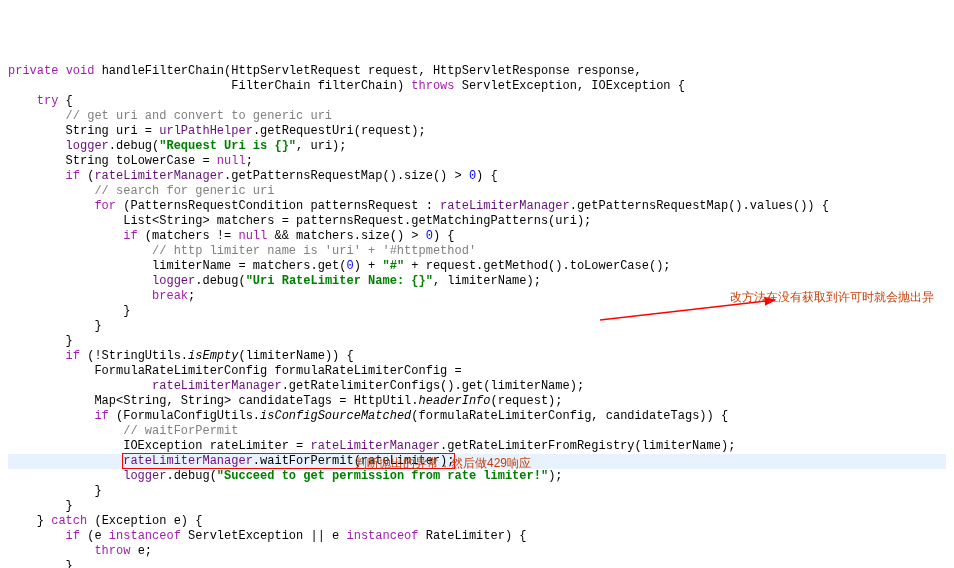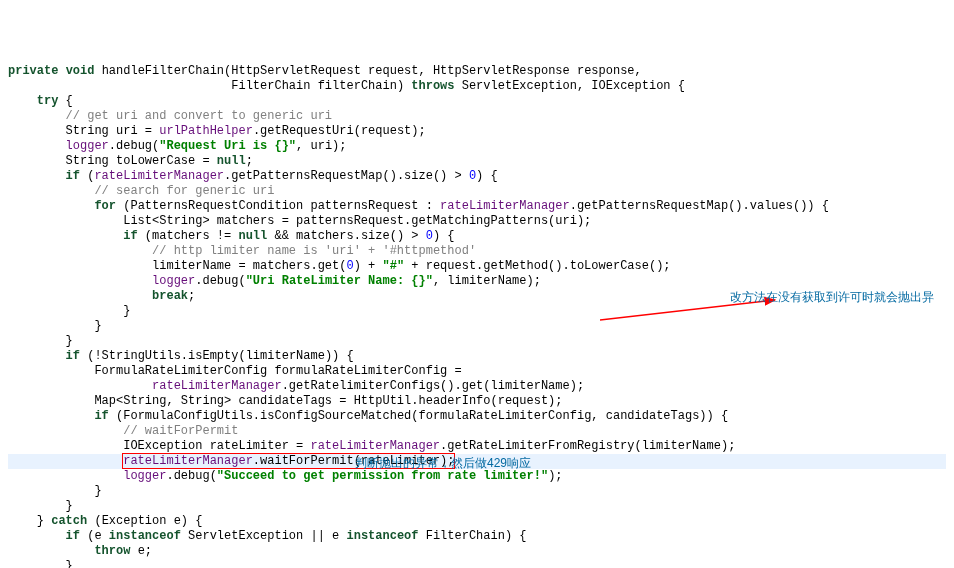--- a/index.html
+++ b/index.html
@@ -10,39 +10,39 @@
     line-height: 15px;
     background: #fff;
     color: #000;
     white-space: pre;
     position: relative;
     width: 954px;
     height: 568px;
     overflow: hidden;
     box-sizing: border-box;
   }
-  .kw { color: #14532d; font-weight: bold; }
+  .kw { color: #a21caf; font-weight: normal; }
   .comment { color: #808080; }
   .str { color: #008000; font-weight: bold; }
   .field { color: #660E7A; font-family: Liberation Mono, monospace; }
   .num { color: #0000FF; }
-  .stmethod { }
+  .stmethod { font-style: italic; }
   .highlight-line {
     background: #e8f2fe;
     display: inline-block;
     width: 100%;
   }
   .redbox {
     outline: 1px solid #f00;
     padding: 0;
     display: inline;
   }
   .annotation {
     position: absolute;
-    color: #0369a1;
+    color: #c2410c;
     font-family: Arial, sans-serif;
     font-size: 12px;
     white-space: nowrap;
   }
   .arrow {
     position: absolute;
     pointer-events: none;
   }
 </style>
 </head>
@@ -74,21 +74,21 @@
                     <span class="field">rateLimiterManager</span><span>.getRatelimiterConfigs().get(limiterName);</span>
             <span>Map&lt;String, String&gt; candidateTags = HttpUtil.</span><span class="stmethod">headerInfo</span><span>(request);</span>
             <span class="kw">if</span><span> (FormulaConfigUtils.</span><span class="stmethod">isConfigSourceMatched</span><span>(formulaRateLimiterConfig, candidateTags)) {</span>
                 <span class="comment">// waitForPermit</span>
                 <span>IOException rateLimiter = </span><span class="field">rateLimiterManager</span><span>.getRateLimiterFromRegistry(limiterName);</span>
 <span class="highlight-line">                <span class="redbox"><span class="field">rateLimiterManager</span><span>.waitForPermit(rateLimiter);</span></span></span>
                 <span class="field">logger</span><span>.debug(</span><span class="str">"Succeed to get permission from rate limiter!"</span><span>);</span>
             }
         }
     } <span class="kw">catch</span><span> (Exception e) {</span>
-        <span class="kw">if</span><span> (e </span><span class="kw">instanceof</span><span> ServletException || e </span><span class="kw">instanceof</span><span> FilterChain) {</span>
+        <span class="kw">if</span><span> (e </span><span class="kw">instanceof</span><span> ServletException || e </span><span class="kw">instanceof</span><span> RateLimiter) {</span>
             <span class="kw">throw</span><span> e;</span>
         }
         
             ;
         }  {
             
         }
     }
 </div>
 

